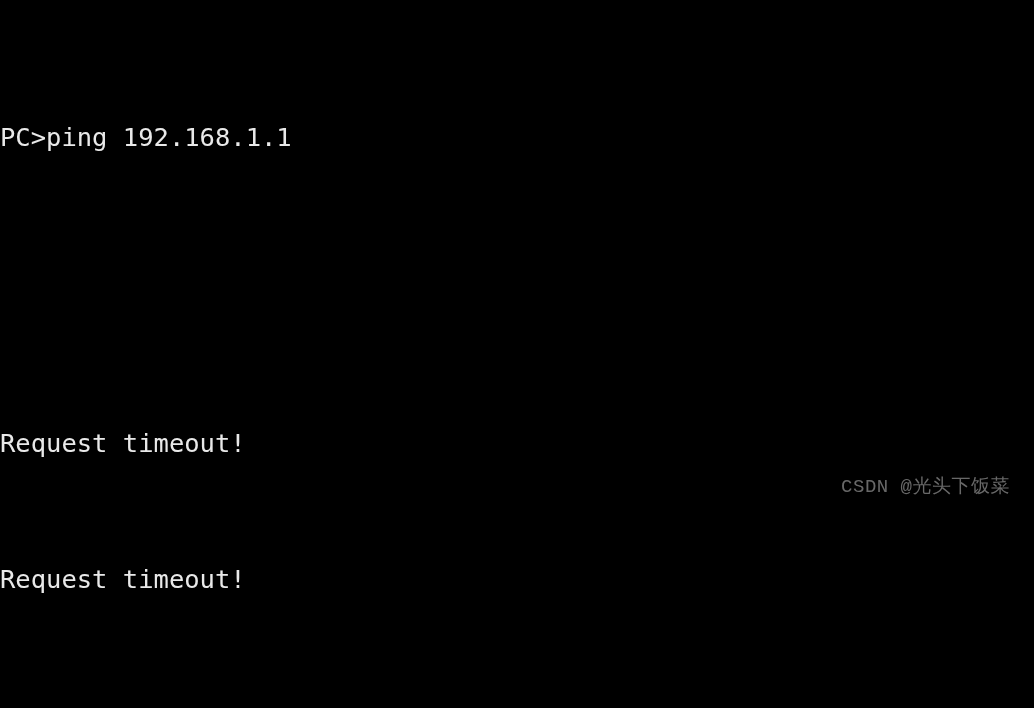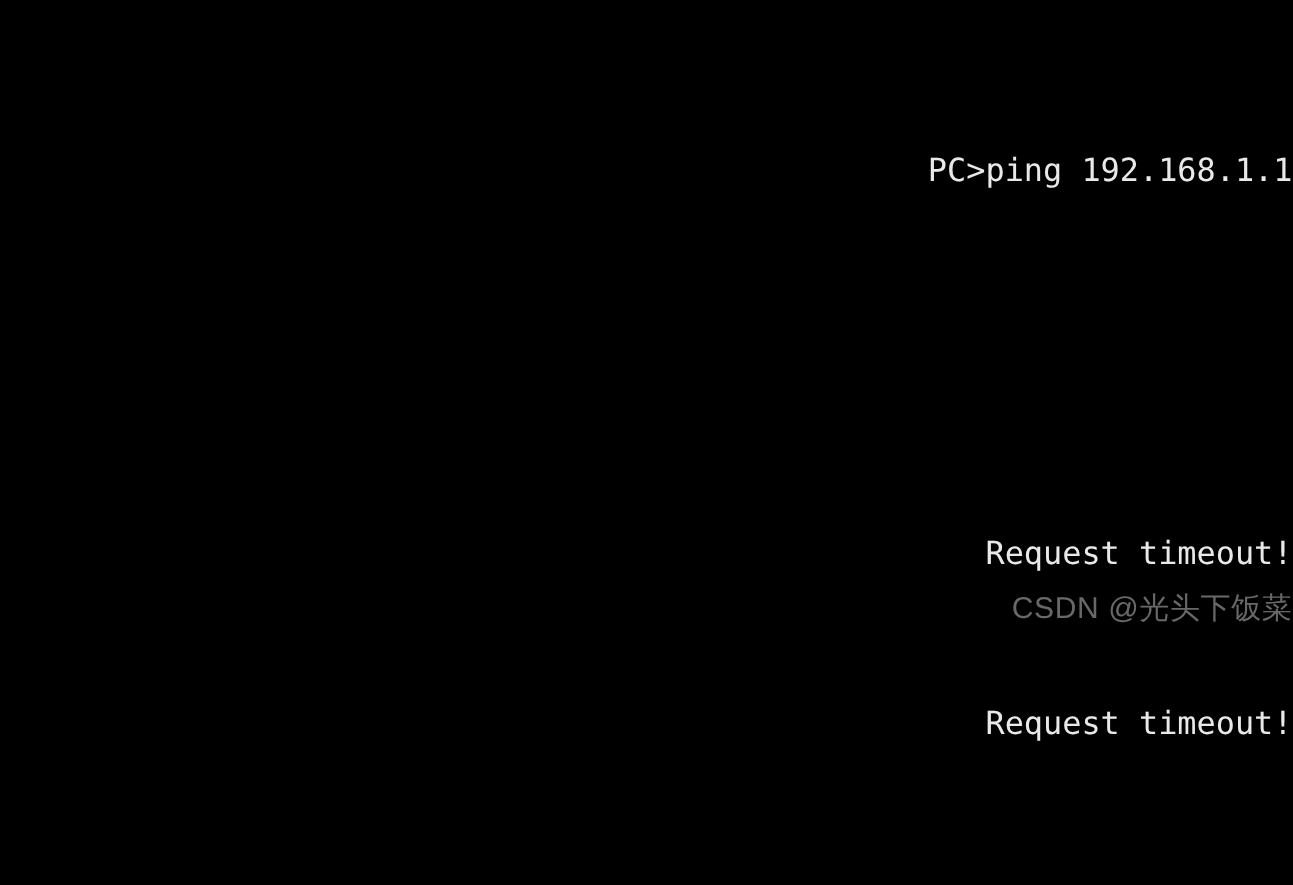--- a/index.html
+++ b/index.html
@@ -17,21 +17,20 @@
 
   #terminal {
     position: absolute;
     left: 0;
     top: 0;
     width: 1034px;
     height: 504px;
     background: #000000;
     padding: 0;
     box-sizing: border-box;
-    text-align: right;
   }
 
   #console-output {
     display: block;
     margin: 0;
     padding: 18px 0 0 0;
     color: #e9e9e9;
     font-family: "DejaVu Sans Mono", "Liberation Mono", monospace;
     font-size: 25.5px;
     line-height: 34px;
@@ -46,25 +45,25 @@
     white-space: pre;
     color: #e9e9e9;
   }
 
   .term-line.blank {
     color: transparent;
   }
 
   #watermark {
     position: absolute;
-    right: 0;
+    right: 24px;
     bottom: 6px;
     color: rgba(190, 190, 190, 0.55);
-    font-family: Liberation Sans, sans-serif;
-    font-size: 24px;
+    font-family: Liberation Mono, monospace;
+    font-size: 19px;
     line-height: 22px;
     white-space: pre;
     pointer-events: none;
     letter-spacing: 0.5px;
   }
 </style>
 </head>
 <body>
 
 <div id="terminal">

